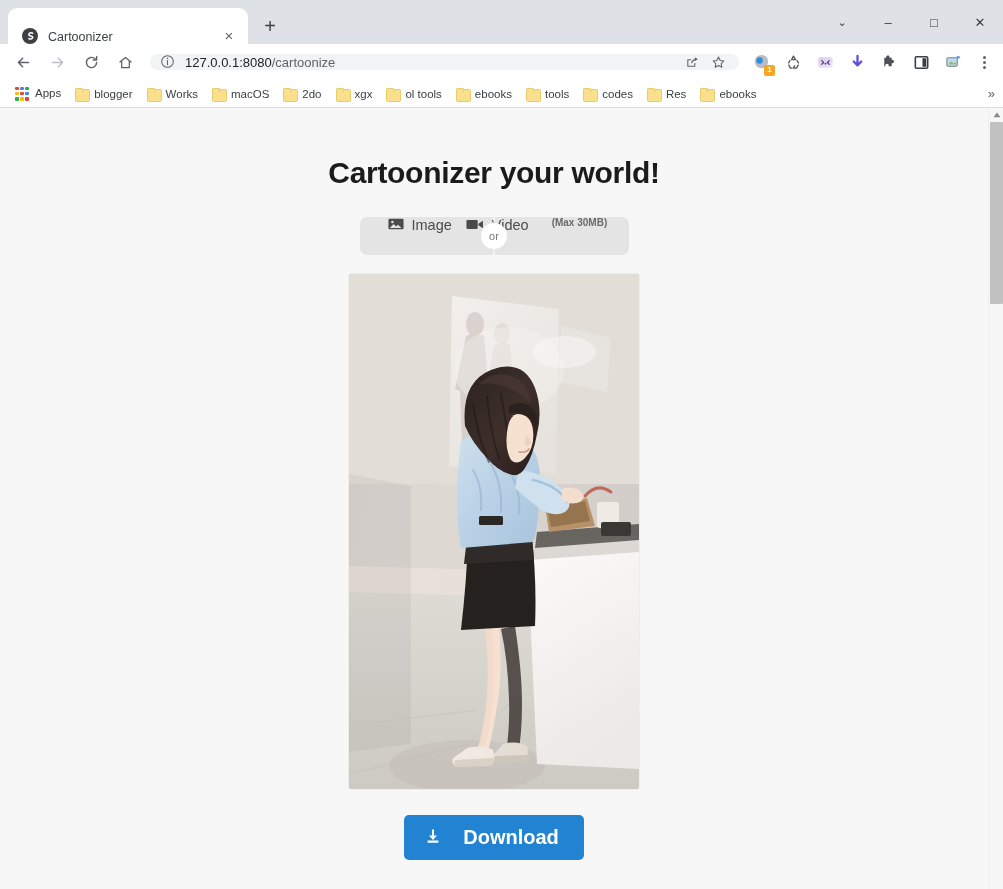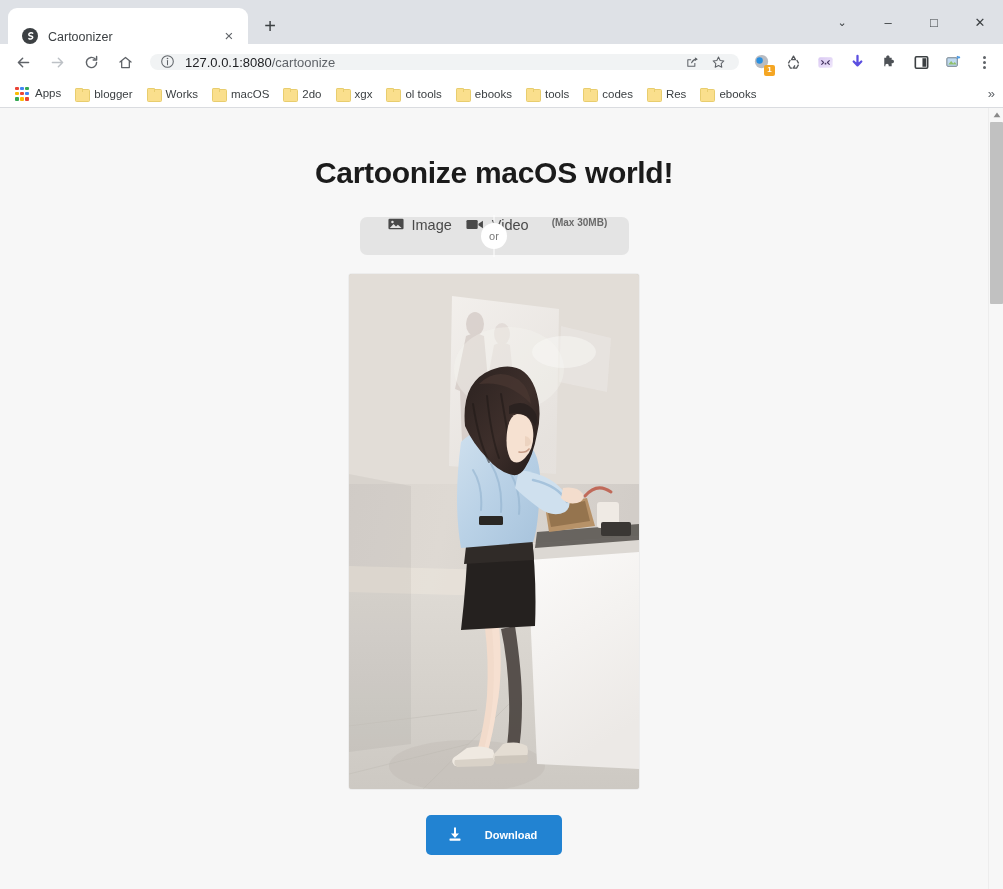--- a/index.html
+++ b/index.html
@@ -316,21 +316,21 @@
   }
   .dl-btn {
     display: inline-flex;
     align-items: center;
     gap: 22px;
     background: #2283d2;
     color: #ffffff;
     border: none;
     border-radius: 5px;
     padding: 11px 25px 11px 21px;
-    font-size: 11px;
+    font-size: 20px;
     font-weight: bold;
     font-family: "Liberation Sans", sans-serif;
     cursor: pointer;
   }
   .dl-note {
     margin-top: 9px;
     font-size: 13.5px;
     color: #3f7fbf;
   }
 
@@ -561,21 +561,21 @@
     <div class="bm">
       <span class="folder-icon"></span>
       <span class="bm-label">ebooks</span>
     </div>
     <span class="bm-overflow">»</span>
   </div>
 
   <div class="viewport">
     <div class="page">
 
-      <h1 class="page-title">Cartoonize macOS world!</h1>
+      <h1 class="page-title">Cartoonizer your world!</h1>
 
       <div class="mode-switch">
         <div class="mode-opt image">
           <span>
             <svg width="16" height="14" viewBox="0 0 18 15">
                 <rect x="0.5" y="1.5" width="17" height="12" rx="1.4" fill="#4a4a4a"></rect>
                 <circle cx="5" cy="5.3" r="1.4" fill="#e4e4e4"></circle>
                 <path d="M2 12l4.3-4.6 2.7 3 2.1-2 4.2 3.6z" fill="#e4e4e4"></path>
               </svg>
           </span>

